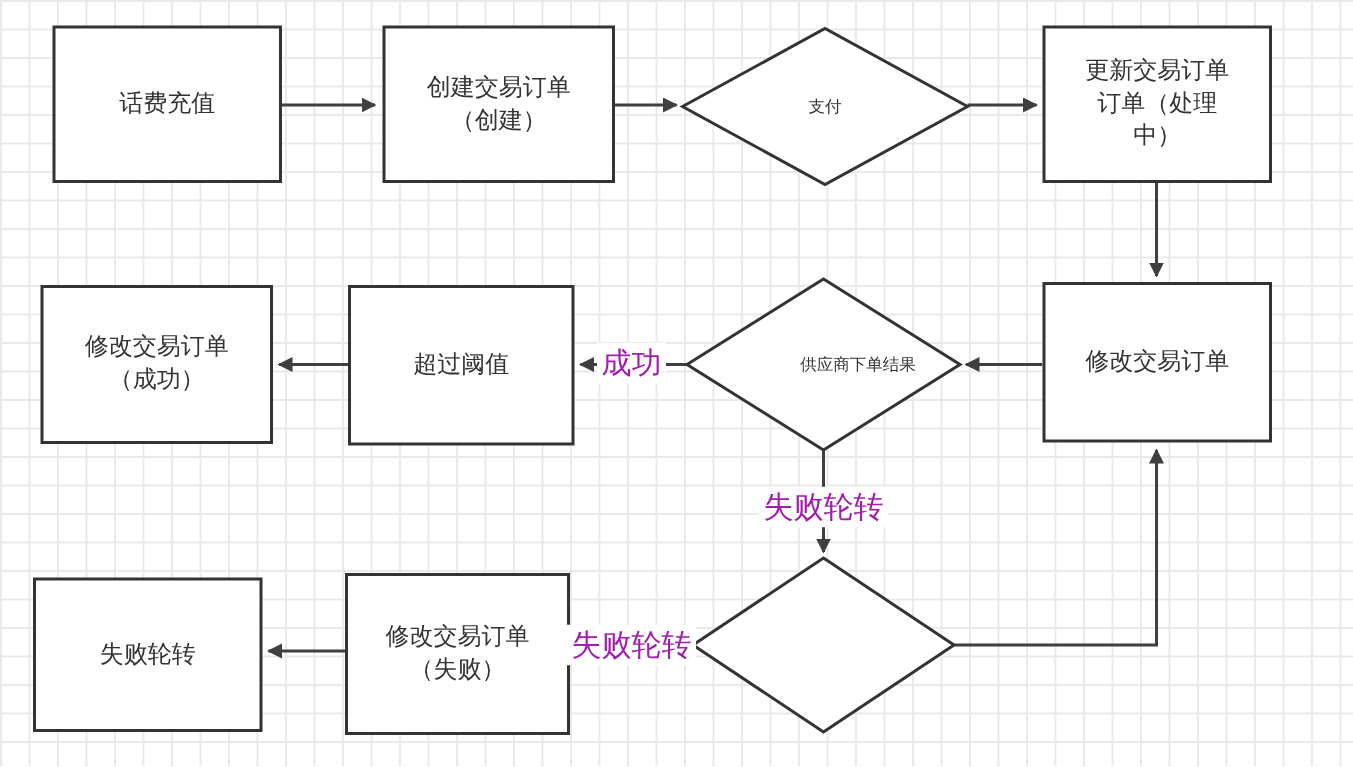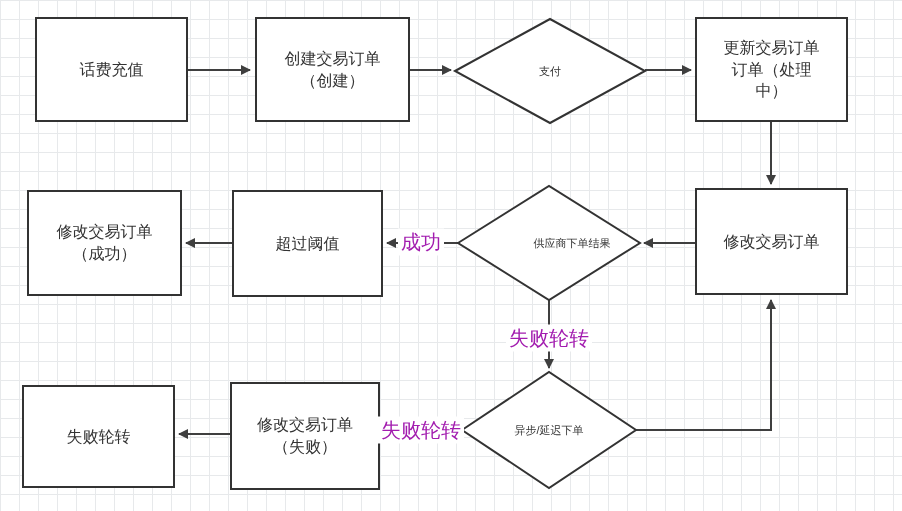--- a/index.html
+++ b/index.html
@@ -101,19 +101,18 @@
     <span class="node-label">修改交易订单
 （失败）</span>
   </div>
 
   <div class="node" style="left:22px;top:385px;width:153px;height:103px;">
     <span class="node-label">失败轮转</span>
   </div>
 
   <div class="diamond-label" style="left:550px;top:71px;">支付</div>
   <div class="diamond-label" style="left:549px;top:243px;margin-left:23px;">供应商下单结果</div>
-  <div class="diamond-label" style="left:549px;top:430px;">异步/延迟下单</div>
 
   <div class="edge-label" style="left:421px;top:242px;">成功</div>
   <div class="edge-label" style="left:549px;top:338px;">失败轮转</div>
   <div class="edge-label" style="left:421px;top:430px;">失败轮转</div>
 
 </div>
 
 </body></html>

